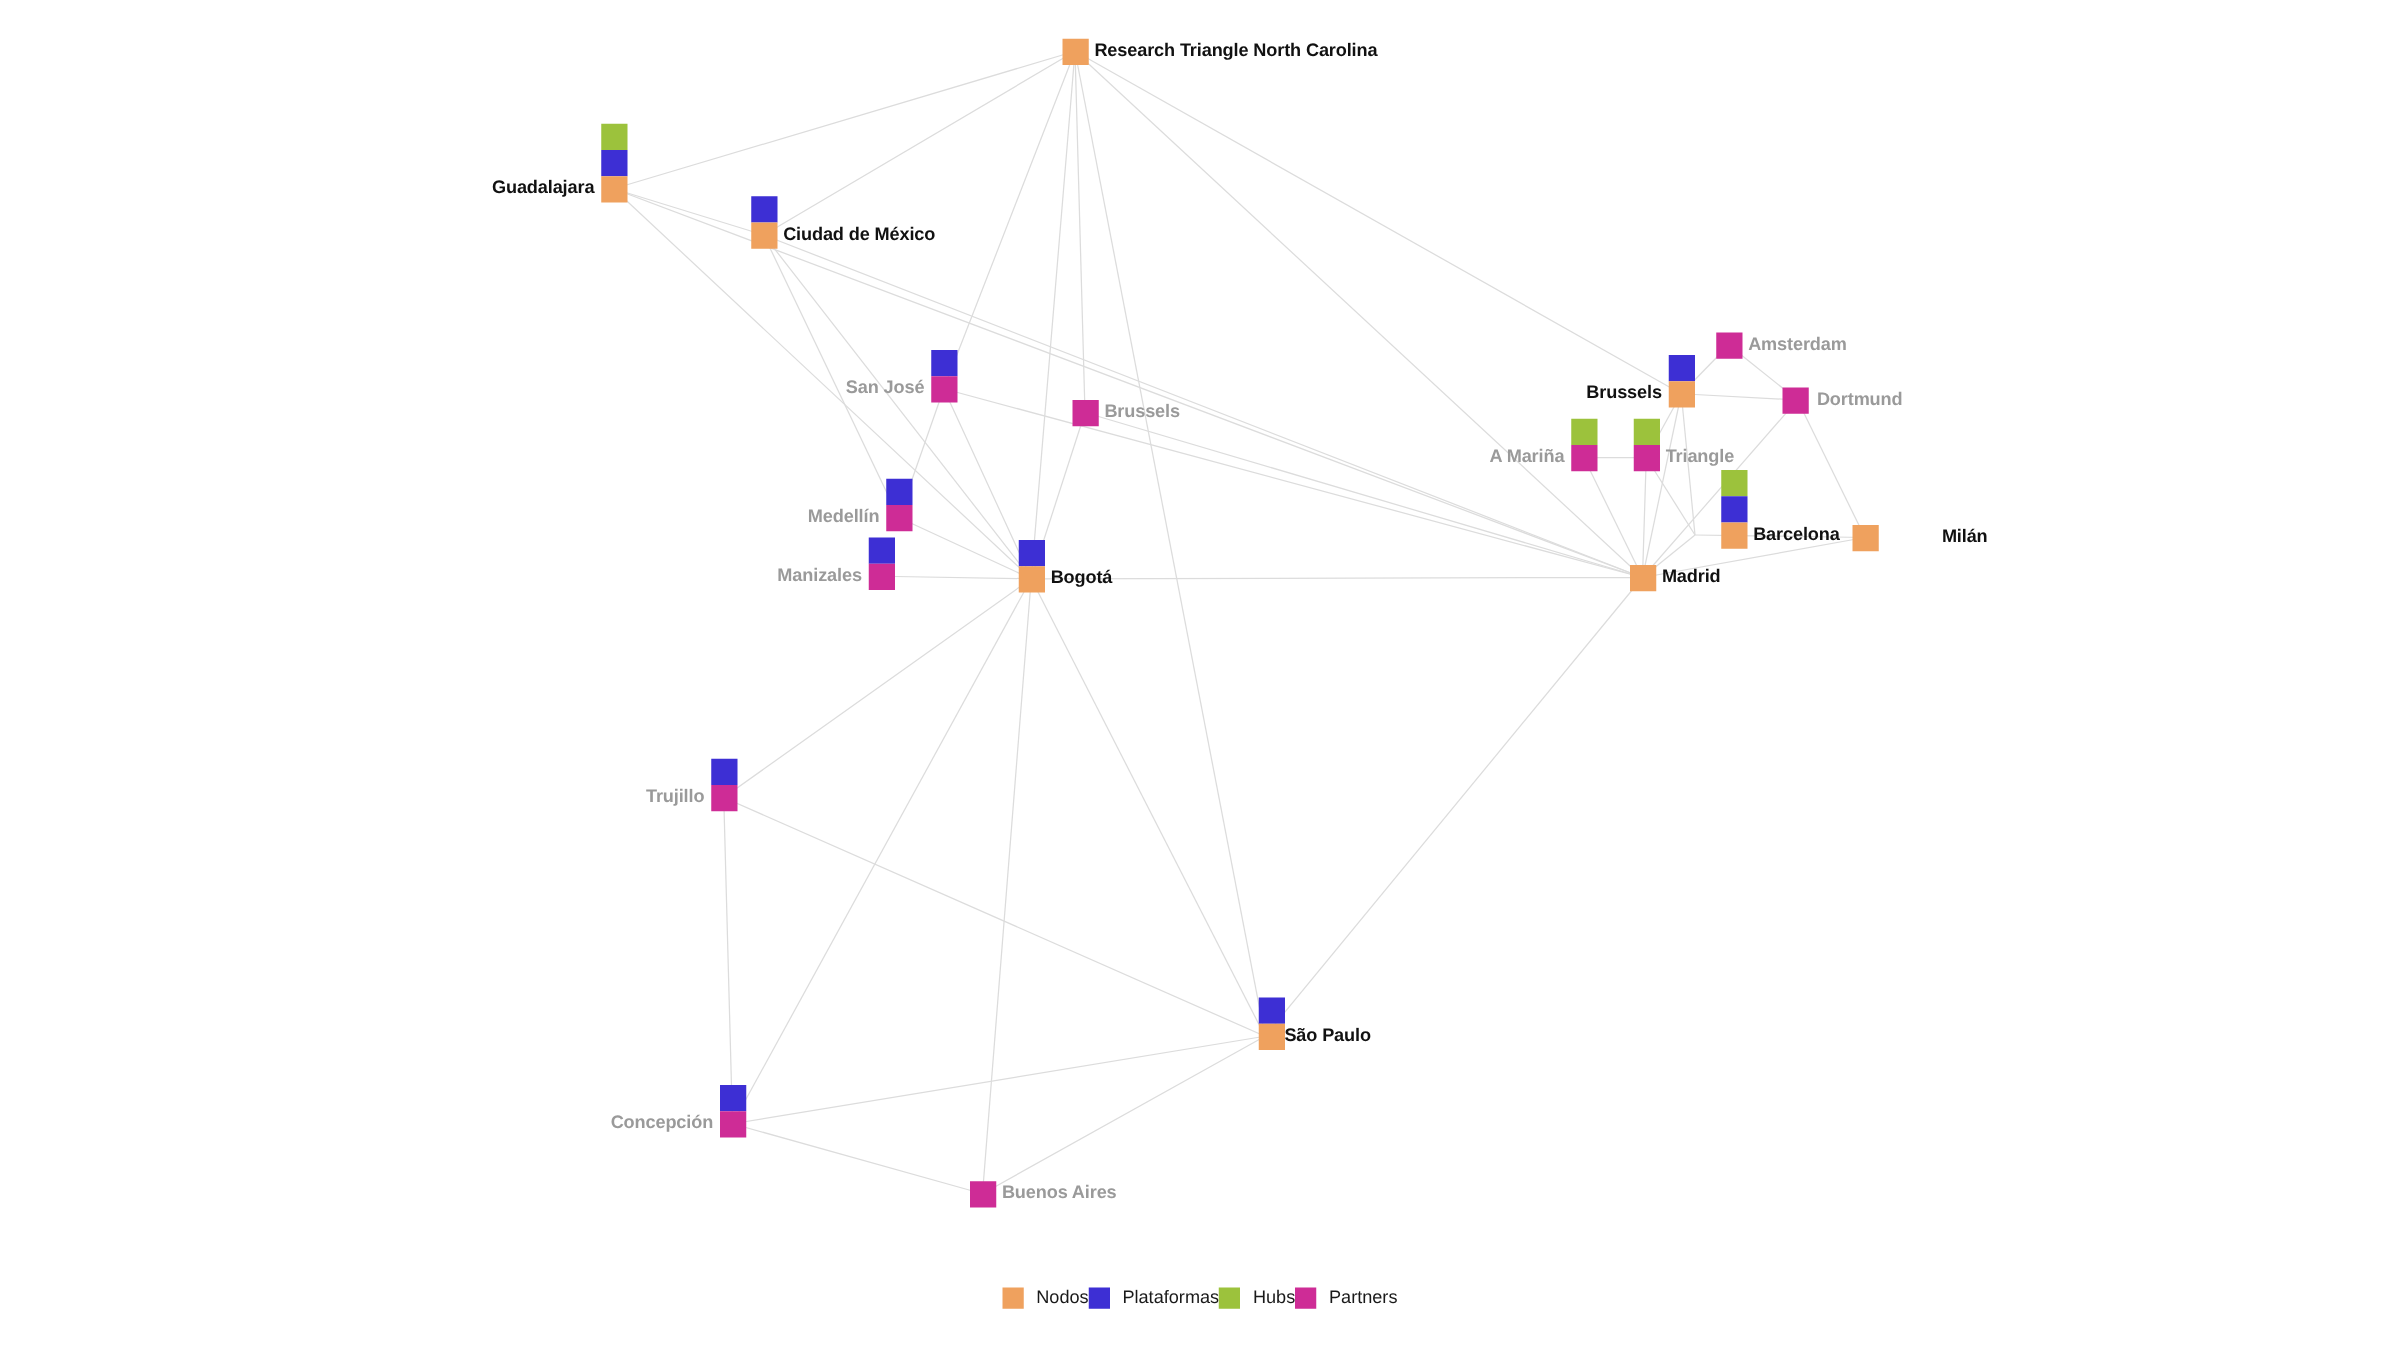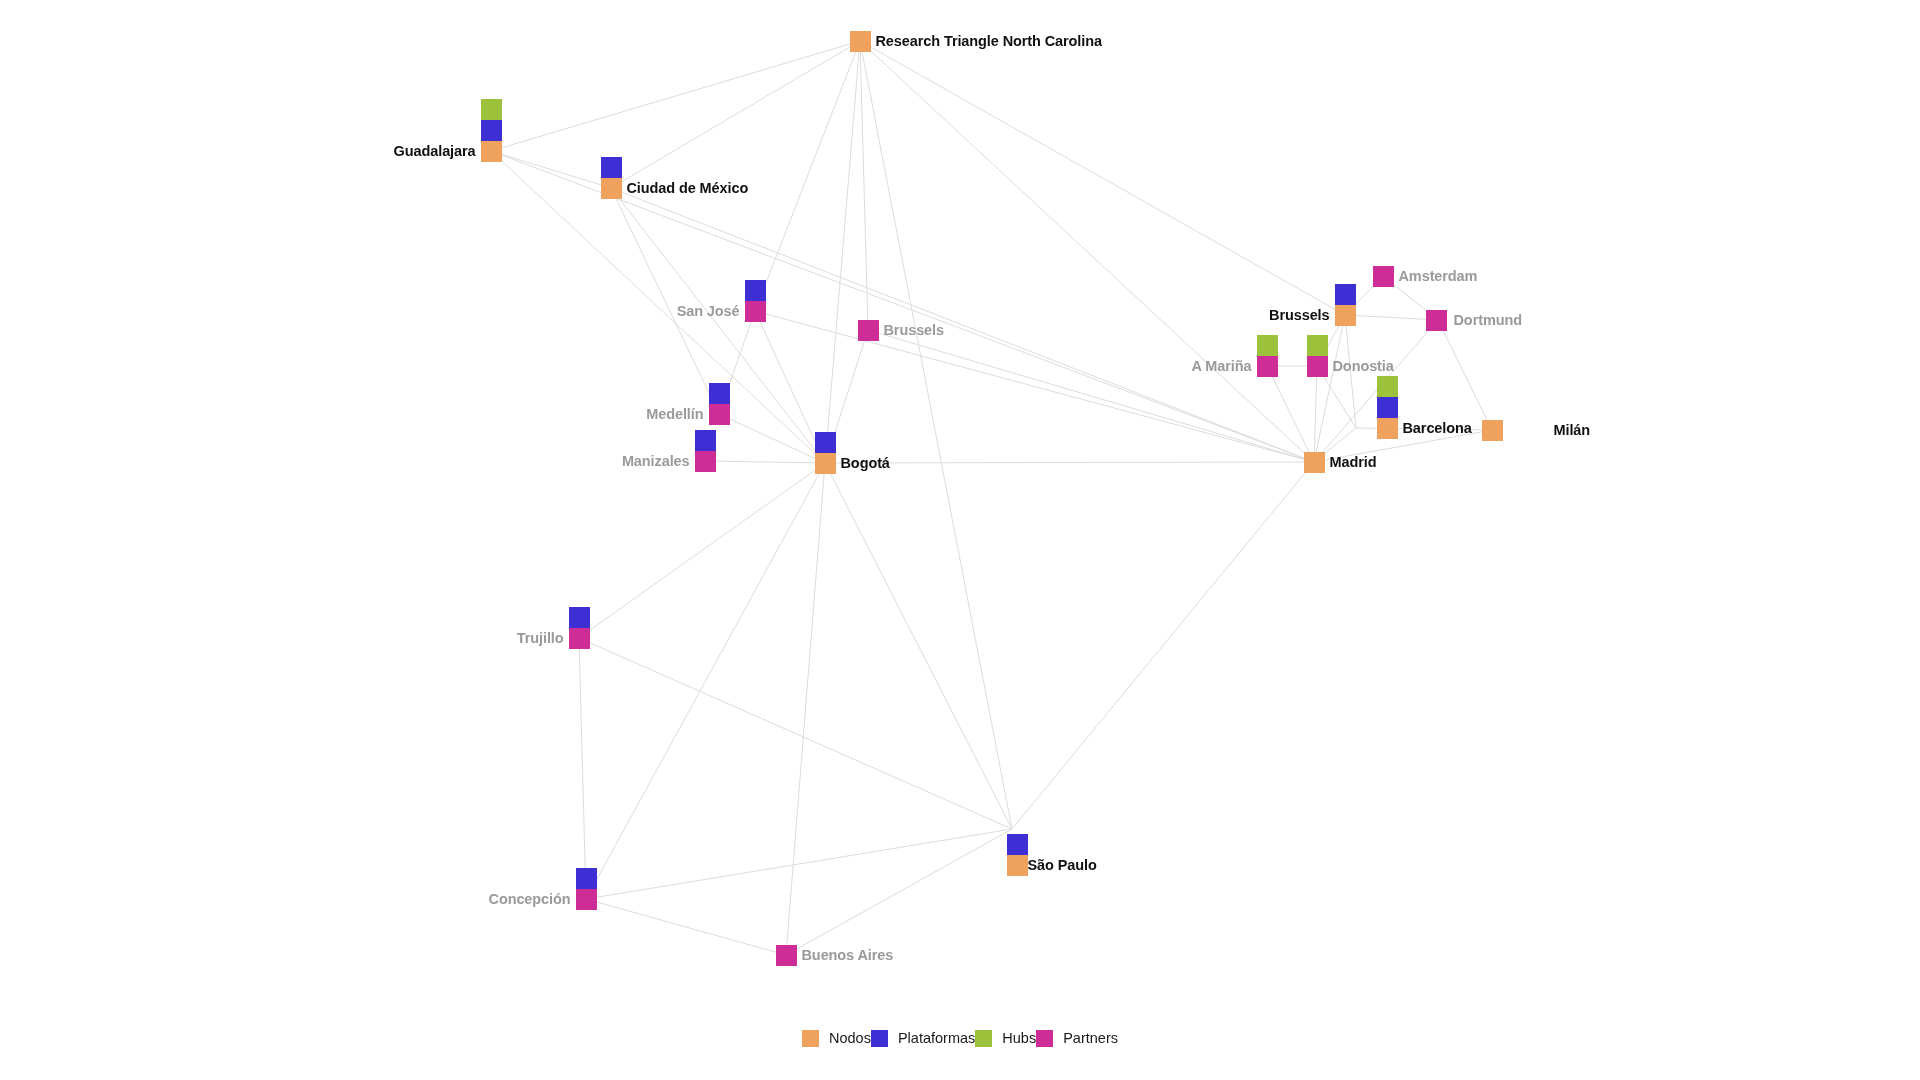--- a/index.html
+++ b/index.html
@@ -211,21 +211,21 @@
         </div>
         <span class="node-label strong right" style="top: 31.5px; transform: translateY(-50%);">Bogotá</span>
       </div>
       <div class="node" style="left: 568.5px; top: 606.5px; width: 21px; height: 42px;">
         <div class="swatch-stack">
           <span class="swatch" style="background: rgb(61, 47, 212);"></span>
           <span class="swatch" style="background: rgb(206, 44, 150);"></span>
         </div>
         <span class="node-label muted left" style="top: 31.5px; transform: translateY(-50%);">Trujillo</span>
       </div>
-      <div class="node" style="left: 1001.5px; top: 797.5px; width: 31px; height: 42px; margin-top: 36px;">
+      <div class="node" style="left: 1001.5px; top: 797.5px; width: 31px; height: 42px;">
         <div class="swatch-stack">
           <span class="swatch" style="background: rgb(61, 47, 212);"></span>
           <span class="swatch" style="background: rgb(239, 161, 94);"></span>
         </div>
         <span class="node-label strong right" style="top: 31.5px; transform: translateY(-50%);">São Paulo</span>
       </div>
       <div class="node" style="left: 575.5px; top: 867.5px; width: 21px; height: 42px;">
         <div class="swatch-stack">
           <span class="swatch" style="background: rgb(61, 47, 212);"></span>
           <span class="swatch" style="background: rgb(206, 44, 150);"></span>
@@ -262,21 +262,21 @@
           <span class="swatch" style="background: rgb(156, 194, 60);"></span>
           <span class="swatch" style="background: rgb(206, 44, 150);"></span>
         </div>
         <span class="node-label muted left" style="top: 31.5px; transform: translateY(-50%);">A Mariña</span>
       </div>
       <div class="node" style="left: 1306.5px; top: 334.5px; width: 21px; height: 42px;">
         <div class="swatch-stack">
           <span class="swatch" style="background: rgb(156, 194, 60);"></span>
           <span class="swatch" style="background: rgb(206, 44, 150);"></span>
         </div>
-        <span class="node-label muted right" style="top: 31.5px; transform: translateY(-50%);">Donostia</span>
+        <span class="node-label muted right" style="top: 31.5px; transform: translateY(-50%);">Triangle</span>
       </div>
       <div class="node" style="left: 1345.5px; top: 375.5px; width: 21px; height: 63px; margin-left: 31px;">
         <div class="swatch-stack">
           <span class="swatch" style="background: rgb(156, 194, 60);"></span>
           <span class="swatch" style="background: rgb(61, 47, 212);"></span>
           <span class="swatch" style="background: rgb(239, 161, 94);"></span>
         </div>
         <span class="node-label strong right" style="top: 52.5px; transform: translateY(-50%);">Barcelona</span>
       </div>
       <div class="node" style="left: 1481.5px; top: 419.5px; width: 21px; height: 21px;">

